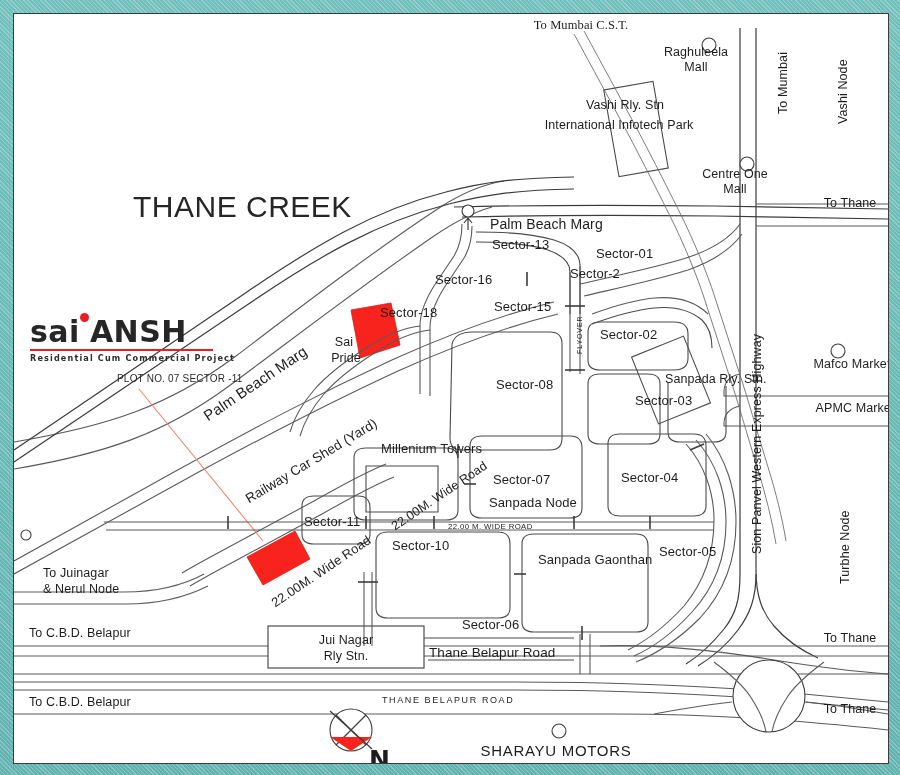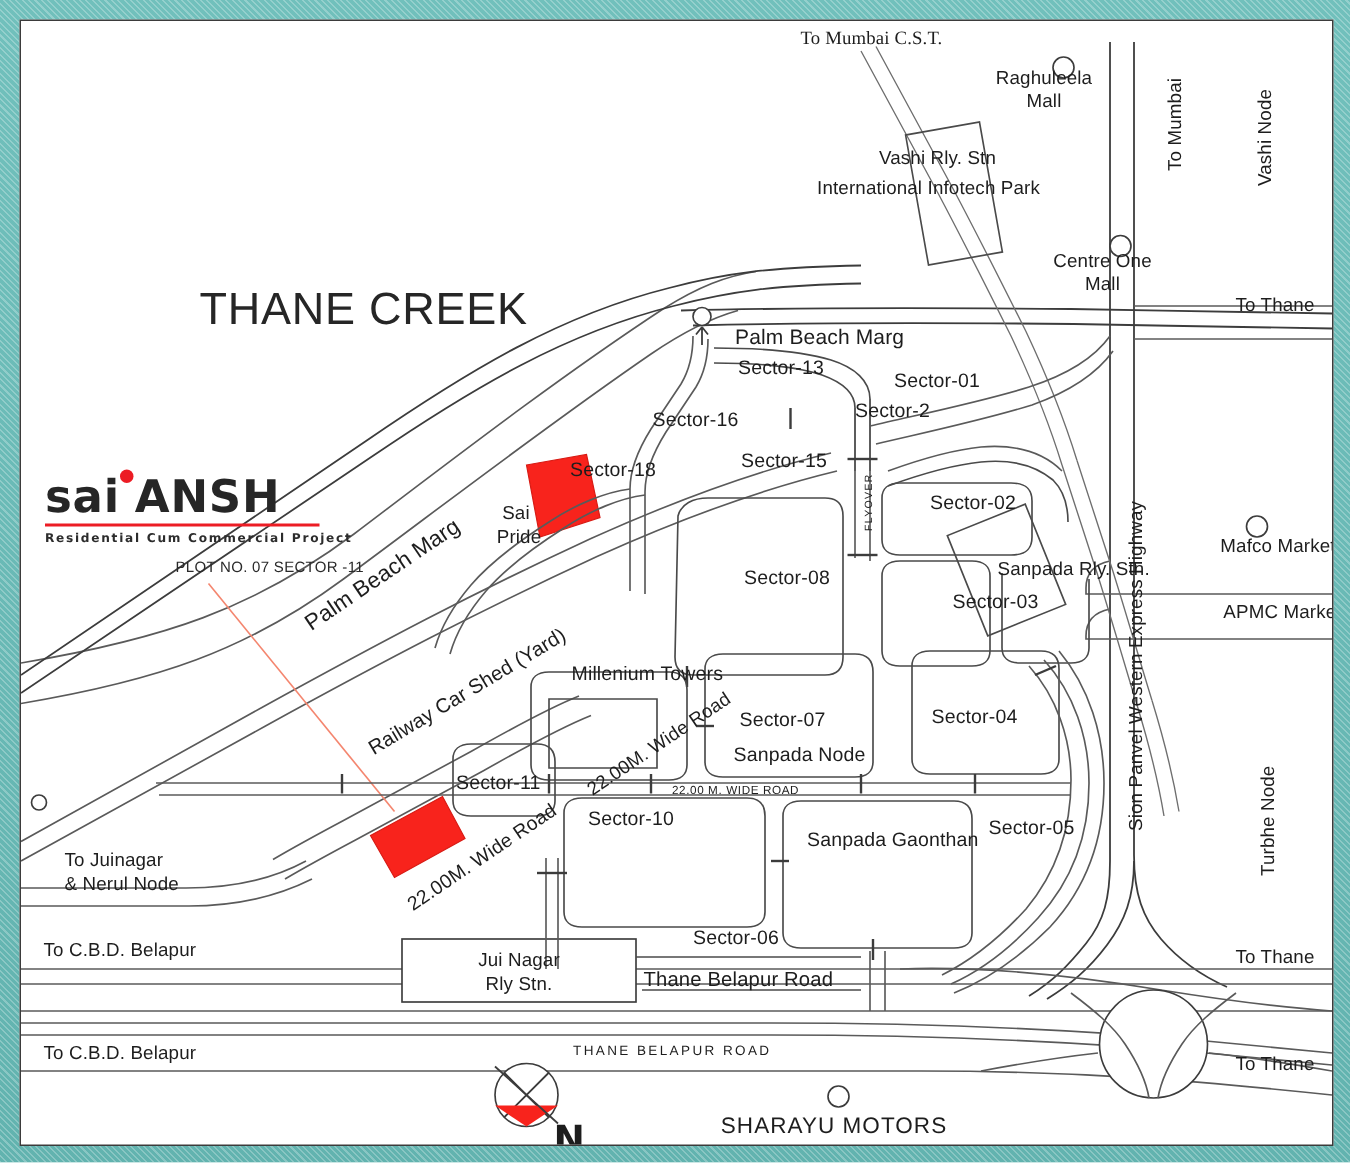--- a/index.html
+++ b/index.html
@@ -252,21 +252,21 @@
     <div class="lbl c" style="left:841px;top:387px;">APMC Market</div>
 
     <div class="lbl" style="left:476px;top:202px;font-size:14px;">Palm Beach Marg</div>
 
     <div class="lbl sector" style="left:478px;top:223px;">Sector-13</div>
     <div class="lbl sector" style="left:582px;top:232px;">Sector-01</div>
     <div class="lbl sector" style="left:556px;top:252px;">Sector-2</div>
     <div class="lbl sector" style="left:421px;top:258px;">Sector-16</div>
     <div class="lbl sector" style="left:480px;top:285px;">Sector-15</div>
     <div class="lbl sector" style="left:366px;top:291px;">Sector-18</div>
-    <div class="lbl sector" style="left:586px;top:313px;margin-left:20px;">Sector-02</div>
+    <div class="lbl sector" style="left:586px;top:313px;">Sector-02</div>
     <div class="lbl sector" style="left:482px;top:363px;">Sector-08</div>
     <div class="lbl sector" style="left:621px;top:379px;">Sector-03</div>
     <div class="lbl sector" style="left:479px;top:458px;">Sector-07</div>
     <div class="lbl sector" style="left:607px;top:456px;">Sector-04</div>
     <div class="lbl sector" style="left:290px;top:500px;">Sector-11</div>
     <div class="lbl sector" style="left:378px;top:524px;">Sector-10</div>
     <div class="lbl sector" style="left:645px;top:530px;">Sector-05</div>
     <div class="lbl sector" style="left:448px;top:603px;">Sector-06</div>
 
     <div class="lbl sector" style="left:475px;top:481px;">Sanpada Node</div>

